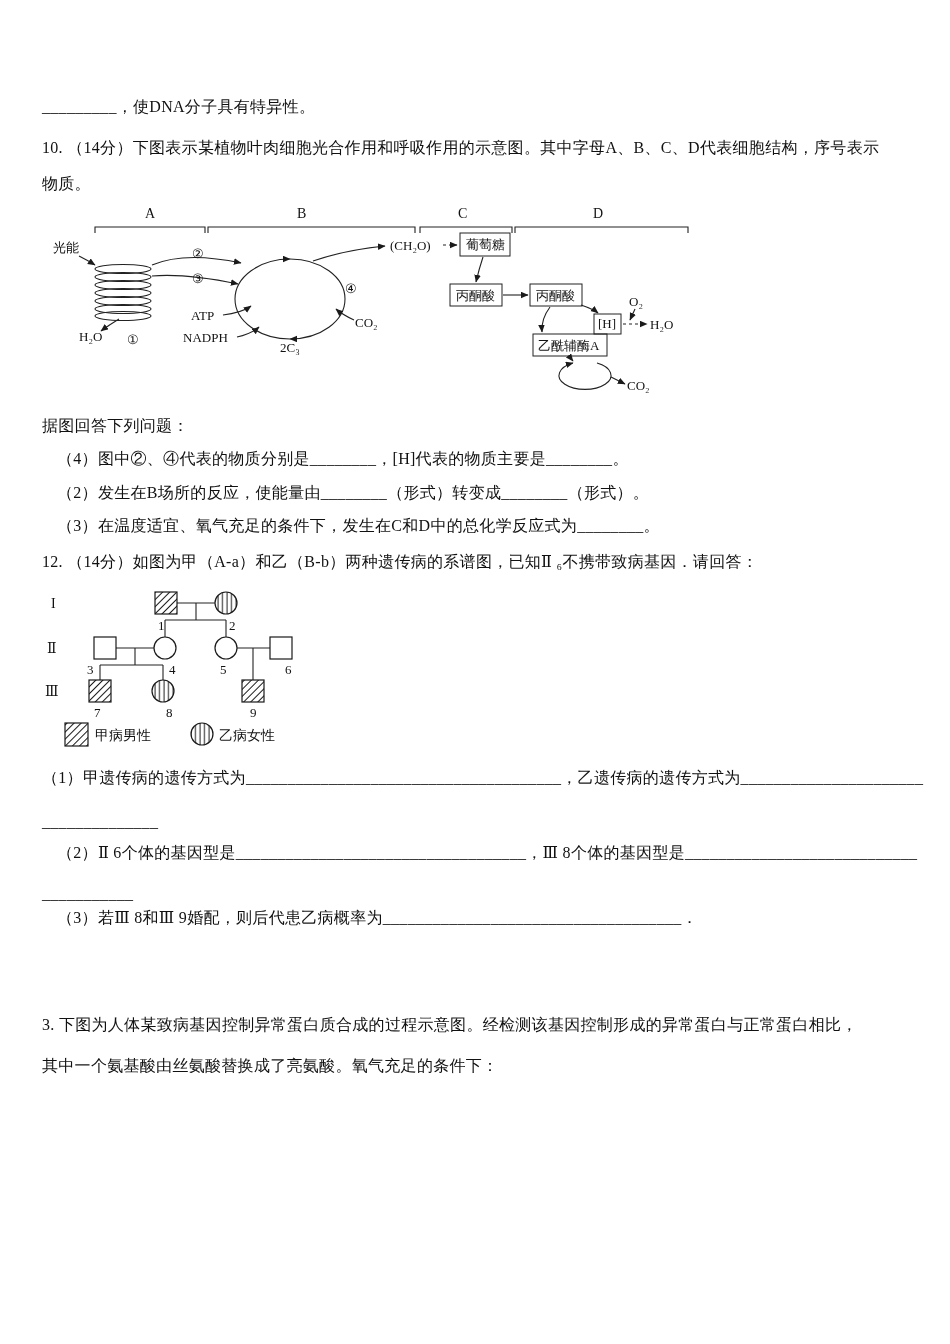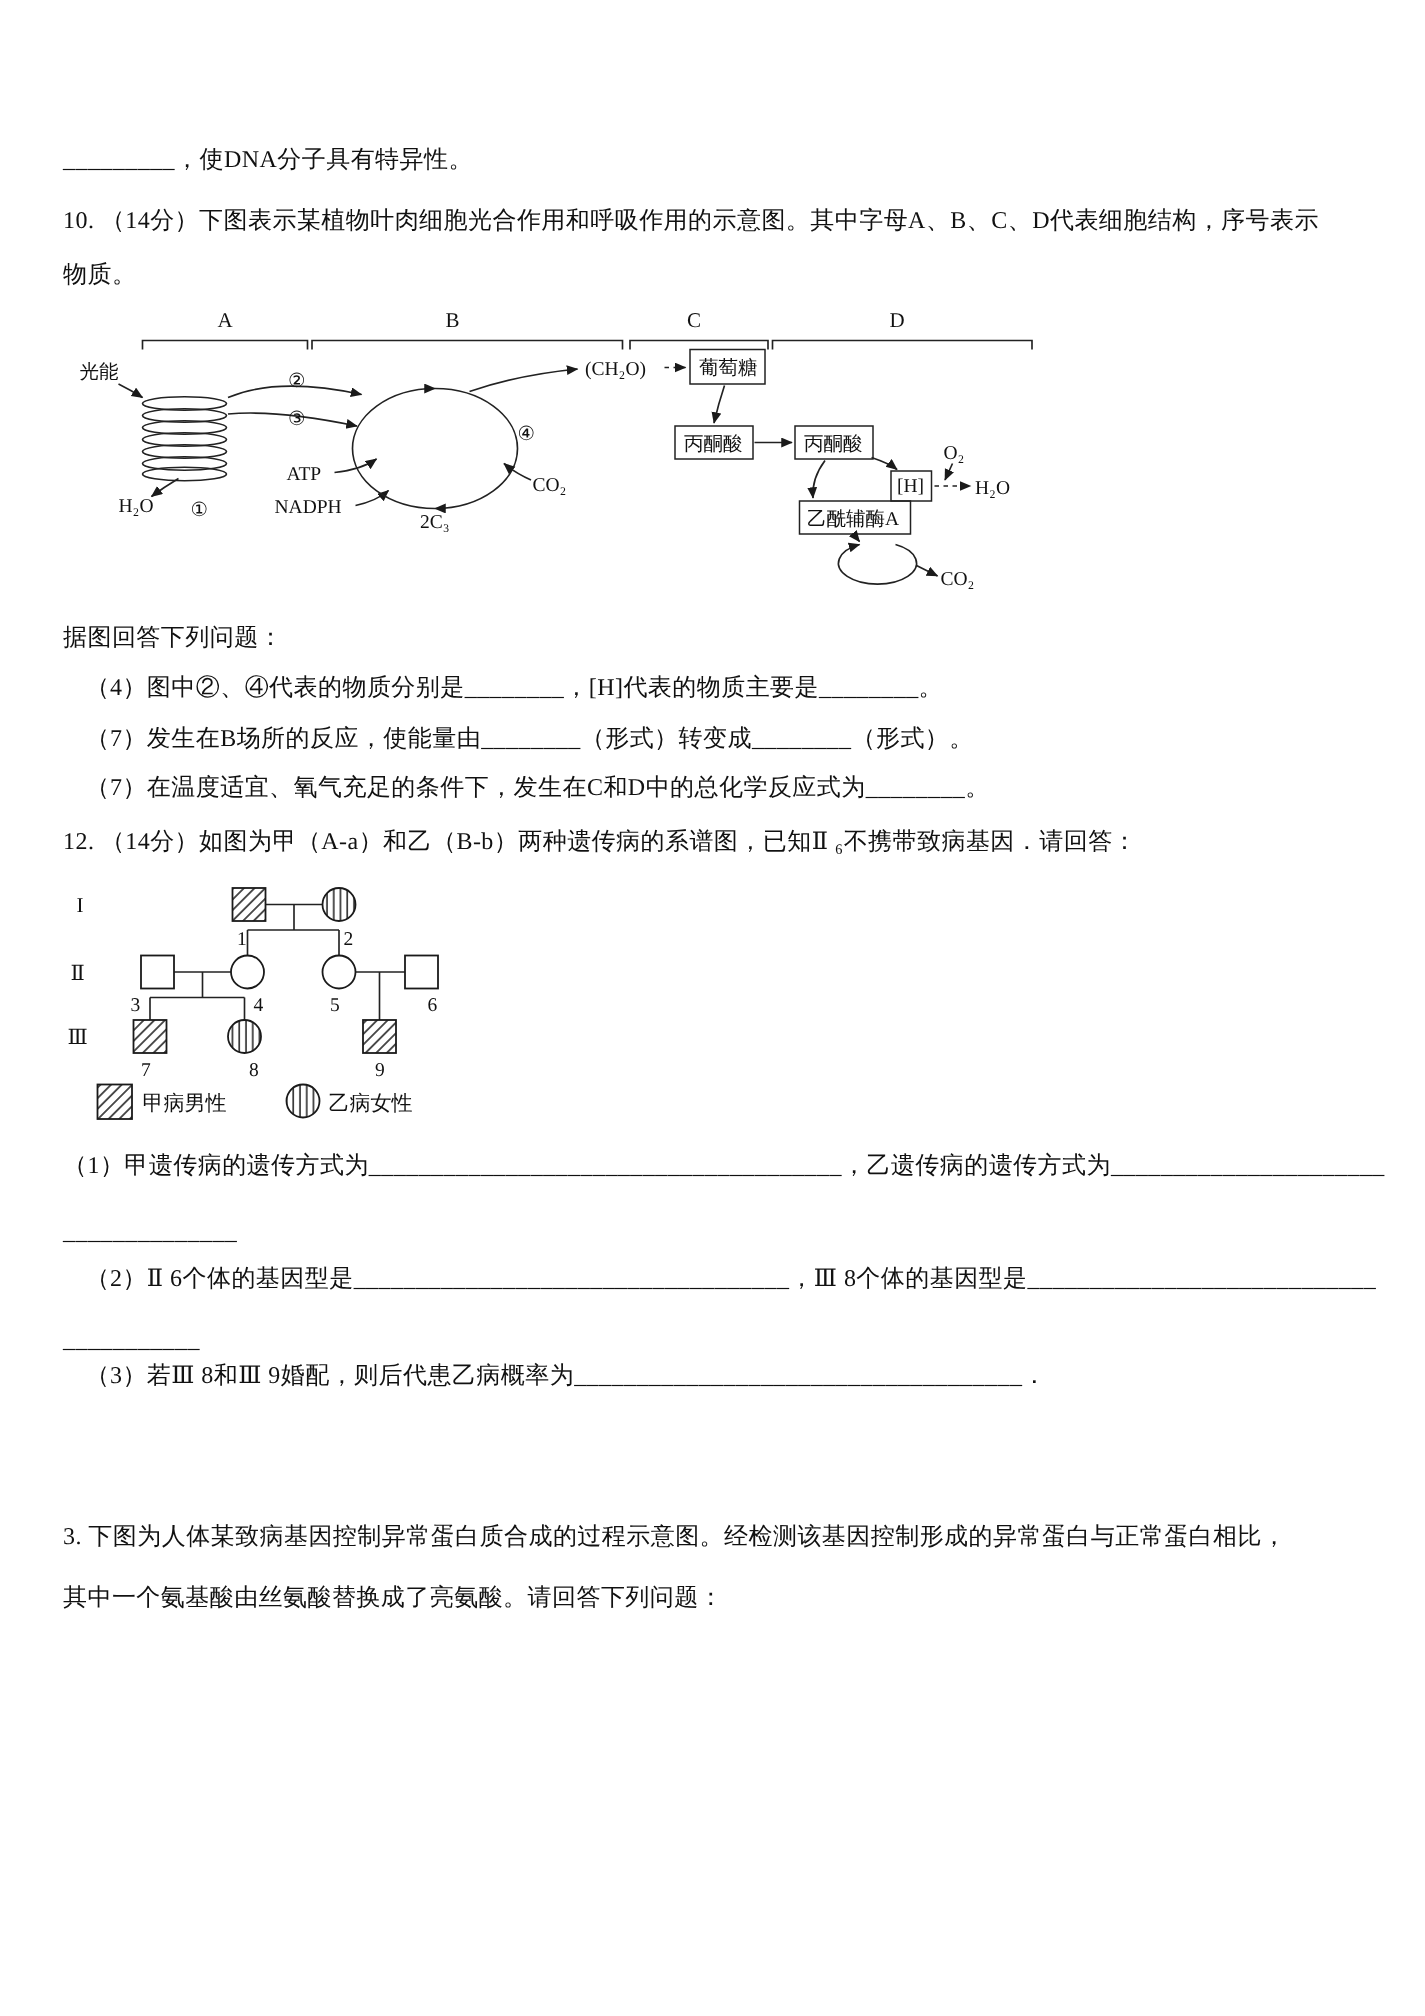--- a/index.html
+++ b/index.html
@@ -113,22 +113,22 @@
     <g>
       <path class="ln" d="M524,153 L528,158" marker-end="url(#arr)"></path>
       <path class="ln" d="M552,160 A26,14 0 1 1 528,160" marker-end="url(#arr)"></path>
       <path class="ln" d="M566,174 Q574,178 580,181" marker-end="url(#arr)"></path>
     </g>
     <text x="582" y="187">CO₂</text>
   </svg>
 
   <div class="line" style="left:42px;top:416px">据图回答下列问题：</div>
   <div class="line" style="left:57px;top:449px">（4）图中②、④代表的物质分别是________，[H]代表的物质主要是________。</div>
-  <div class="line" style="left:57px;top:483px">（7）发生在B场所的反应，使能量由________（形式）转变成________（形式）。</div>
-  <div class="line" style="left:57px;top:516px">（7）在温度适宜、氧气充足的条件下，发生在C和D中的总化学反应式为________。</div>
+  <div class="line" style="left:57px;top:483px">（2）发生在B场所的反应，使能量由________（形式）转变成________（形式）。</div>
+  <div class="line" style="left:57px;top:516px">（3）在温度适宜、氧气充足的条件下，发生在C和D中的总化学反应式为________。</div>
 
   <div class="line" style="left:42px;top:552px">12. （14分）如图为甲（A-a）和乙（B-b）两种遗传病的系谱图，已知Ⅱ ₆不携带致病基因．请回答：</div>
 
   <svg style="left:45px;top:586px" width="300" height="170" viewBox="0 0 300 170">
     <defs>
       <pattern id="pdiag" width="5" height="5" patternUnits="userSpaceOnUse" patternTransform="rotate(45)">
         <line x1="2.5" y1="0" x2="2.5" y2="5" stroke="#1a1a1a" stroke-width="1"></line>
       </pattern>
       <pattern id="pvert" width="4.5" height="4.5" patternUnits="userSpaceOnUse">
         <line x1="2" y1="0" x2="2" y2="4.5" stroke="#1a1a1a" stroke-width="1"></line>
@@ -180,15 +180,15 @@
     <text class="big" x="174" y="154">乙病女性</text>
   </svg>
 
   <div class="line" style="left:42px;top:768px">（1）甲遗传病的遗传方式为______________________________________，乙遗传病的遗传方式为______________________</div>
   <div class="line" style="left:42px;top:812px">______________</div>
   <div class="line" style="left:57px;top:843px">（2）Ⅱ 6个体的基因型是___________________________________，Ⅲ 8个体的基因型是____________________________</div>
   <div class="line" style="left:42px;top:884px">___________</div>
   <div class="line" style="left:57px;top:908px">（3）若Ⅲ 8和Ⅲ 9婚配，则后代患乙病概率为____________________________________．</div>
 
   <div class="line" style="left:42px;top:1015px">3. 下图为人体某致病基因控制异常蛋白质合成的过程示意图。经检测该基因控制形成的异常蛋白与正常蛋白相比，</div>
-  <div class="line" style="left:42px;top:1056px">其中一个氨基酸由丝氨酸替换成了亮氨酸。请回答下列问题：</div>
+  <div class="line" style="left:42px;top:1056px">其中一个氨基酸由丝氨酸替换成了亮氨酸。氧气充足的条件下：</div>
 
 </div>
 
 </body></html>

